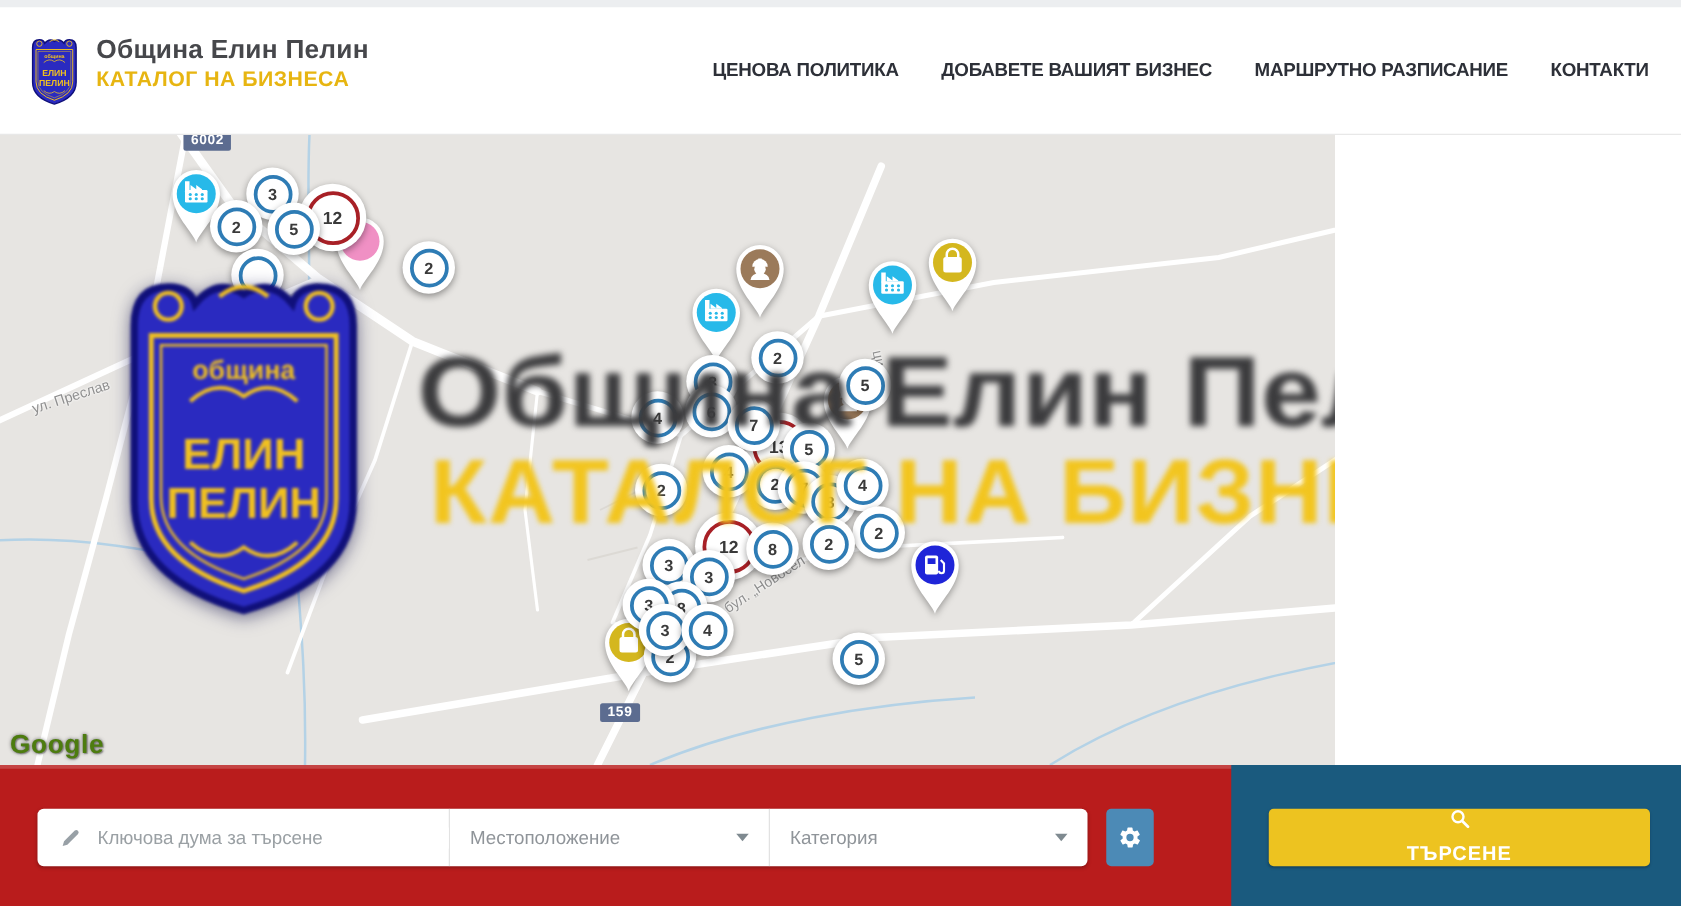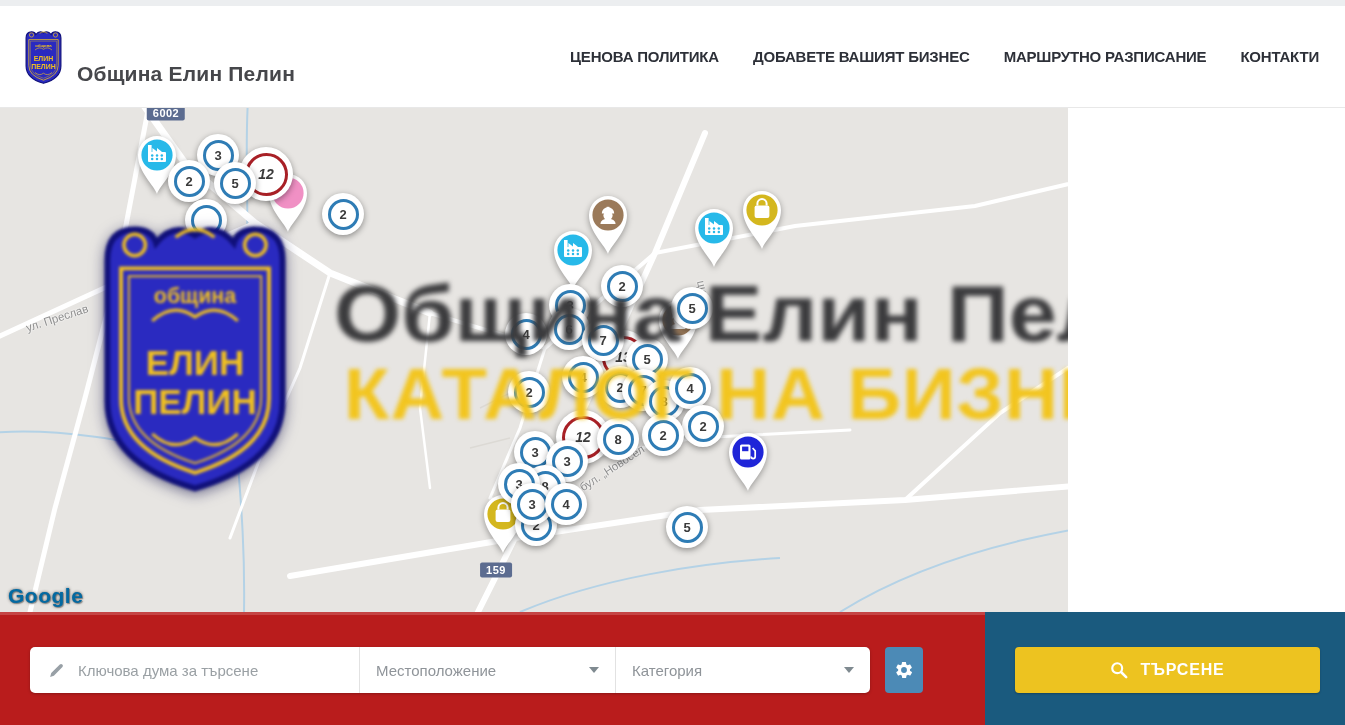--- a/index.html
+++ b/index.html
@@ -1,54 +1,54 @@
 <!DOCTYPE html>
 <html><head>
 <meta charset="utf-8">
 <style>
   * { margin:0; padding:0; box-sizing:border-box; }
   html,body { width:1345px; height:725px; overflow:hidden; font-family:"Liberation Sans",sans-serif; background:#fff; }
   .topstrip { height:6px; background:#eceef0; }
 
   
   header { position:relative; height:102px; background:#fff; display:flex; align-items:center; border-bottom:1px solid #e8e8e8; }
-  .brand { display:flex; align-items:flex-end; gap:12px; margin-left:22px; cursor:pointer; }
+  .brand { display:flex; align-items:flex-start; gap:12px; margin-left:22px; cursor:pointer; }
   .brand-text .t1 { font-size:21px; font-weight:700; color:#46474b; letter-spacing:0.2px; }
   .brand-text .t2 { font-size:17px; font-weight:700; color:#e7b511; letter-spacing:0.4px; margin-top:2px; }
   nav { margin-left:auto; margin-right:26px; display:flex; gap:34px; }
   nav a { font-size:15px; font-weight:700; color:#2d3038; text-decoration:none; letter-spacing:-0.2px; cursor:pointer; white-space:nowrap; }
 
   
   .map { position:relative; width:1068px; height:504px; background:#e7e5e2; overflow:hidden; cursor:grab; }
   .roads { position:absolute; left:0; top:0; z-index:1; pointer-events:none; }
   #label-layer { position:absolute; inset:0; z-index:2; pointer-events:none; }
   #marker-layer { position:absolute; inset:0; z-index:3; }
   #cluster-layer { position:absolute; inset:0; z-index:4; }
   .pin { position:absolute; width:48px; height:62px; filter:drop-shadow(0 2px 3px rgba(0,0,0,.35)); cursor:pointer; }
   .cluster { position:absolute; background:#fff; border-radius:50%; box-shadow:0 2px 6px rgba(0,0,0,.4); display:flex; align-items:center; justify-content:center; cursor:pointer; }
   .cluster .ring { border-radius:50%; border:3px solid #2e7cb5; display:flex; align-items:center; justify-content:center; }
-  .cluster .ring.red { border-color:#a82026;font-style:italic; }
+  .cluster .ring.red { border-color:#a82026; }
   .cluster .ring span { font-size:13px; font-weight:700; color:#3a3a3a; }
   .cluster .ring.red span { font-size:14px; }
   .shield { position:absolute; background:#5c6c90; color:#fff; font-size:11px; font-weight:700; padding:1px 6px 2px; border-radius:2px; transform:translate(-50%,-50%); letter-spacing:0.5px; }
   .slabel { position:absolute; color:#8f8f8f; font-size:11.5px; white-space:nowrap; text-shadow:0 0 2px #fff,0 0 2px #fff; }
 
   
   .wm { position:absolute; inset:0; z-index:6; pointer-events:none; }
   .wm-crest { position:absolute; left:86px; top:102px; filter:blur(1.4px) drop-shadow(0 3px 7px rgba(10,10,70,.55)); }
   .wm1 { position:absolute; left:334px; top:160px; font-size:80px; font-weight:700; color:#3b3b3d; filter:blur(2.4px); letter-spacing:0px; transform:scaleX(1.08); transform-origin:left; white-space:nowrap; }
   .wm2 { position:absolute; left:344px; top:244px; font-size:73px; font-weight:700; color:#f2c51f; filter:blur(2.2px); letter-spacing:1px; transform:scaleX(1.02); transform-origin:left; white-space:nowrap; }
 
   
   .gctl { z-index:8; position:absolute; }
   .maptype { left:8px; top:429px; display:flex; box-shadow:0 1px 4px rgba(0,0,0,.3); }
   .maptype button { height:38px; background:#fff; border:0; font-family:"Liberation Sans",sans-serif; font-size:16px; padding:0 20px; cursor:pointer; }
   .maptype .active { font-weight:700; color:#111; }
   .maptype .idle { color:#6b6b6b; border-left:1px solid #e8e8e8; }
-  .glogo { left:8px; top:476px; font-size:21px; font-weight:700; color:#0369a1; letter-spacing:0.5px; text-shadow:0 0 3px rgba(90,90,90,.9),1px 1px 1px rgba(0,0,0,.35); cursor:pointer; }
+  .glogo { left:8px; top:476px; font-size:21px; font-weight:700; color:#4d7c0f; letter-spacing:0.5px; text-shadow:0 0 3px rgba(90,90,90,.9),1px 1px 1px rgba(0,0,0,.35); cursor:pointer; }
   .attrib { right:0; top:489px; height:15px; background:rgba(245,245,245,.8); display:flex; align-items:center; font-size:10px; color:#3c4043; padding:0 4px; gap:14px; }
   .attrib span { white-space:nowrap; }
   .attrib .lnk { cursor:pointer; }
   .sqbtn { position:absolute; background:#fff; border:0; box-shadow:0 1px 4px rgba(0,0,0,.3); display:flex; align-items:center; justify-content:center; cursor:pointer; border-radius:2px; }
   .lockbtn { left:1302px; top:250px; width:36px; height:40px; }
   .pegbtn { left:1296px; top:328px; width:40px; height:40px; }
   .zoomctl { left:1296px; top:400px; width:40px; height:76px; background:#fff; box-shadow:0 1px 4px rgba(0,0,0,.3); border-radius:2px; display:flex; flex-direction:column; }
   .zoomctl button { flex:1; border:0; background:none; font-size:26px; color:#666; cursor:pointer; line-height:1; font-family:"Liberation Sans",sans-serif; }
   .zoomctl .zin { border-bottom:1px solid #e6e6e6; }
 
@@ -58,21 +58,21 @@
   .search-group { position:absolute; left:30px; top:32px; width:840px; height:46px; background:#fff; border-radius:5px; display:flex; box-shadow:0 1px 3px rgba(0,0,0,.25); overflow:hidden; }
   .seg { display:flex; align-items:center; }
   .seg-keyword { width:330px; padding-left:18px; gap:13px; border-right:1px solid #e2e2e2; }
   .seg-keyword input { border:0; outline:none; flex:1; font-size:15px; color:#555; font-family:"Liberation Sans",sans-serif; padding-right:8px; }
   .seg-keyword input::placeholder { color:#9aa0a4; }
   .seg-select { width:255px; padding:0 16px; justify-content:space-between; cursor:pointer; }
   .seg-select + .seg-select { border-left:1px solid #e2e2e2; }
   .seg-select .lab { font-size:15px; color:#8f9499; }
   .caret { width:0; height:0; border-left:5px solid transparent; border-right:5px solid transparent; border-top:6px solid #7f8a90; }
   .gearbtn { position:absolute; left:885px; top:32px; width:38px; height:46px; background:#4c8ab6; border:0; border-radius:4px; cursor:pointer; display:flex; align-items:center; justify-content:center; }
-  .search-btn { position:absolute; left:1015px; top:32px; width:305px; height:46px; background:#edc320; border:0; border-radius:4px; cursor:pointer; display:flex; align-items:center; justify-content:center; gap:12px; box-shadow:0 1px 2px rgba(0,0,0,.25); }
+  .search-btn { position:absolute; left:1015px; top:32px; width:305px; height:46px; background:#edc320; border:0; border-radius:4px; cursor:pointer; display:flex; align-items:center; justify-content:center; gap:12px; box-shadow:0 1px 2px rgba(0,0,0,.25);flex-direction:column; }
   .search-btn span { color:#fff; font-size:16px; font-weight:700; letter-spacing:0.8px; font-family:"Liberation Sans",sans-serif; }
 </style>
 </head>
 <body>
 
 <div class="topstrip"></div>
 
 <header>
   <div class="brand">
     <svg width="43" height="58" viewBox="0 0 110 150">
@@ -83,20 +83,21 @@
       <path d="M17,30 L93,30 L93,97 Q93,123 55,135 Q17,123 17,97 Z" fill="none" stroke="#f0c020" stroke-width="2"></path>
       <path d="M21,34 L89,34 L89,96 Q89,119 55,130 Q21,119 21,96 Z" fill="none" stroke="#f0c020" stroke-width="1"></path>
       <text x="55" y="48" text-anchor="middle" font-size="11" font-weight="700" fill="#f0c020">община</text>
       <path d="M33,57 q11,-10 22,-2 q11,-8 22,2" fill="none" stroke="#f0c020" stroke-width="1.6"></path>
       <text x="55" y="85" text-anchor="middle" font-size="18" font-weight="700" fill="#f0c020">ЕЛИН</text>
       <text x="55" y="105" text-anchor="middle" font-size="18" font-weight="700" fill="#f0c020">ПЕЛИН</text>
       <path d="M33,115 q11,10 22,2 q11,8 22,-2" fill="none" stroke="#f0c020" stroke-width="1.6"></path>
     </svg>
     <div class="brand-text">
       <div class="t1">Община Елин Пелин</div>
+      <div class="t2">КАТАЛОГ НА БИЗНЕСА</div>
     </div>
   </div>
   <nav>
     <a>ЦЕНОВА ПОЛИТИКА</a>
     <a>ДОБАВЕТЕ ВАШИЯТ БИЗНЕС</a>
     <a>МАРШРУТНО РАЗПИСАНИЕ</a>
     <a>КОНТАКТИ</a>
   </nav>
 </header>
 

